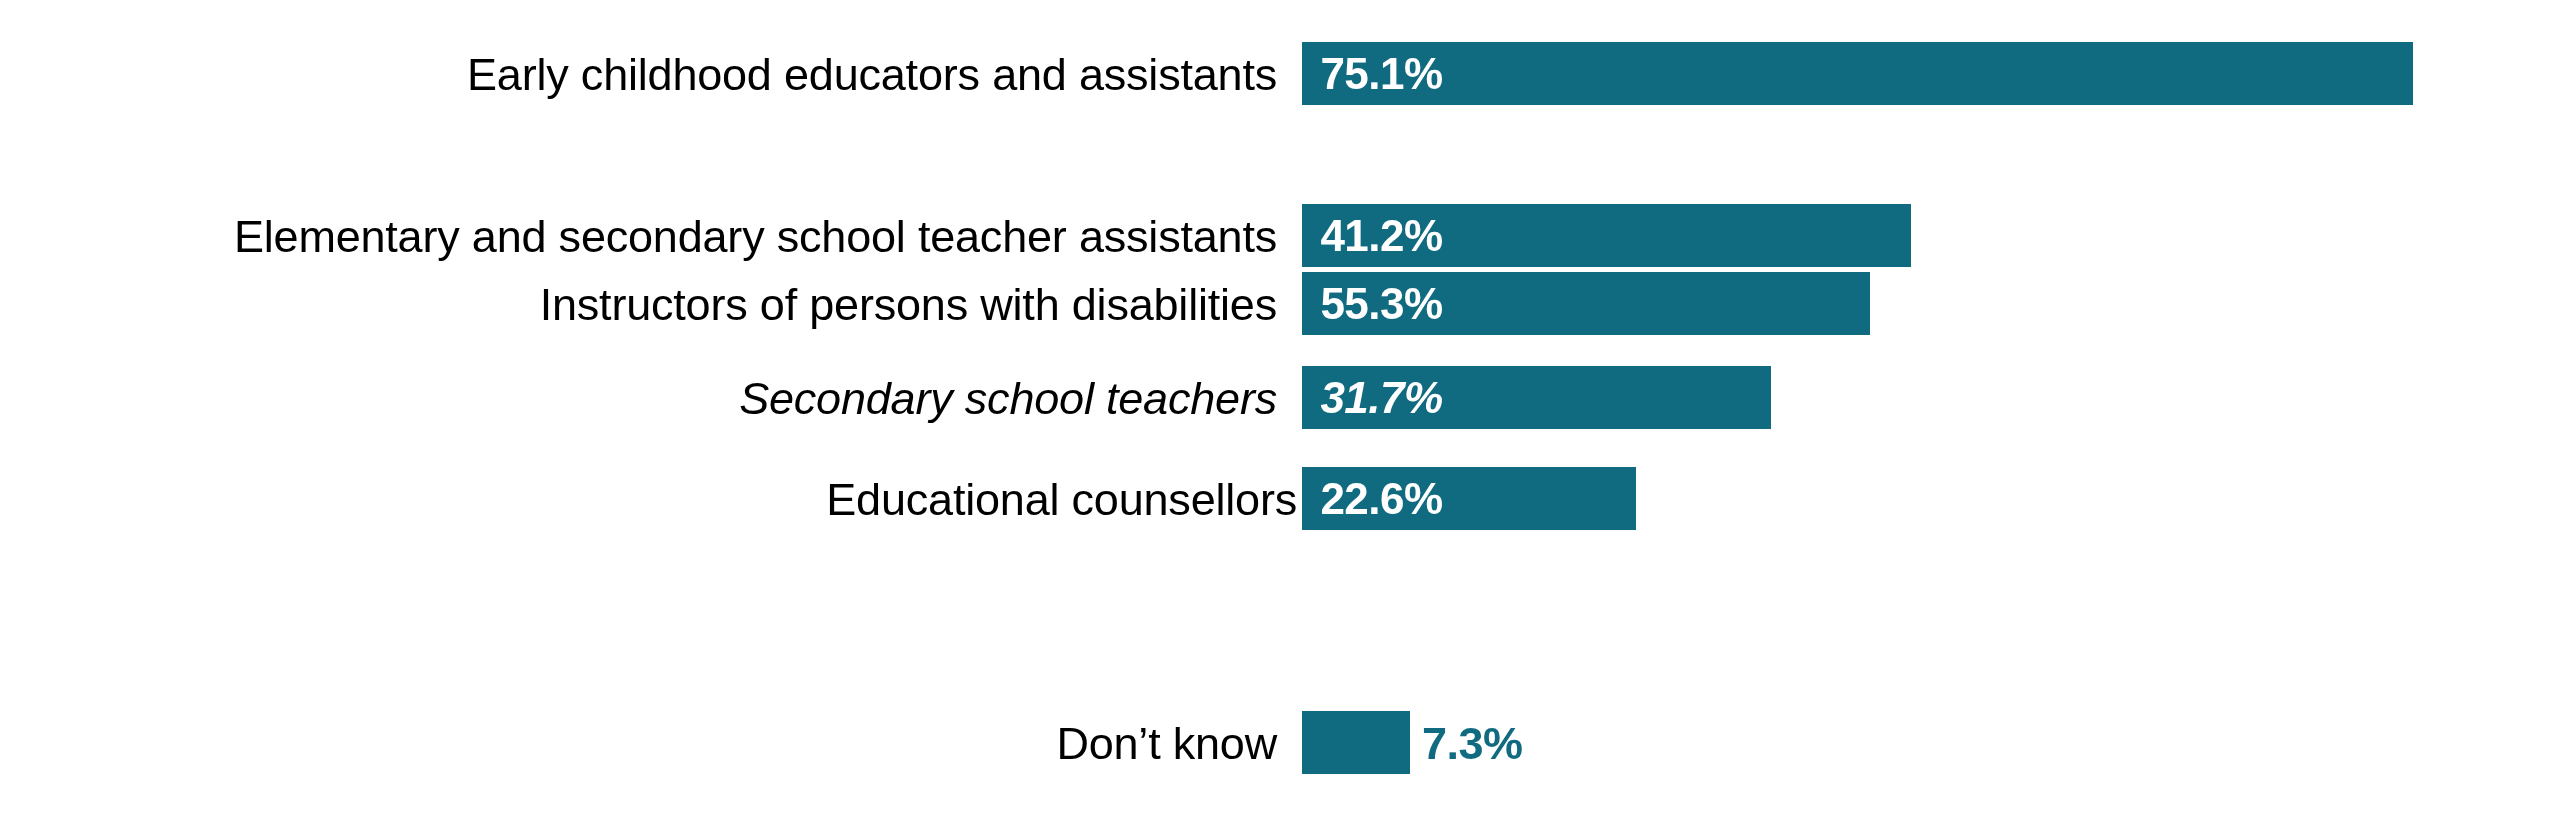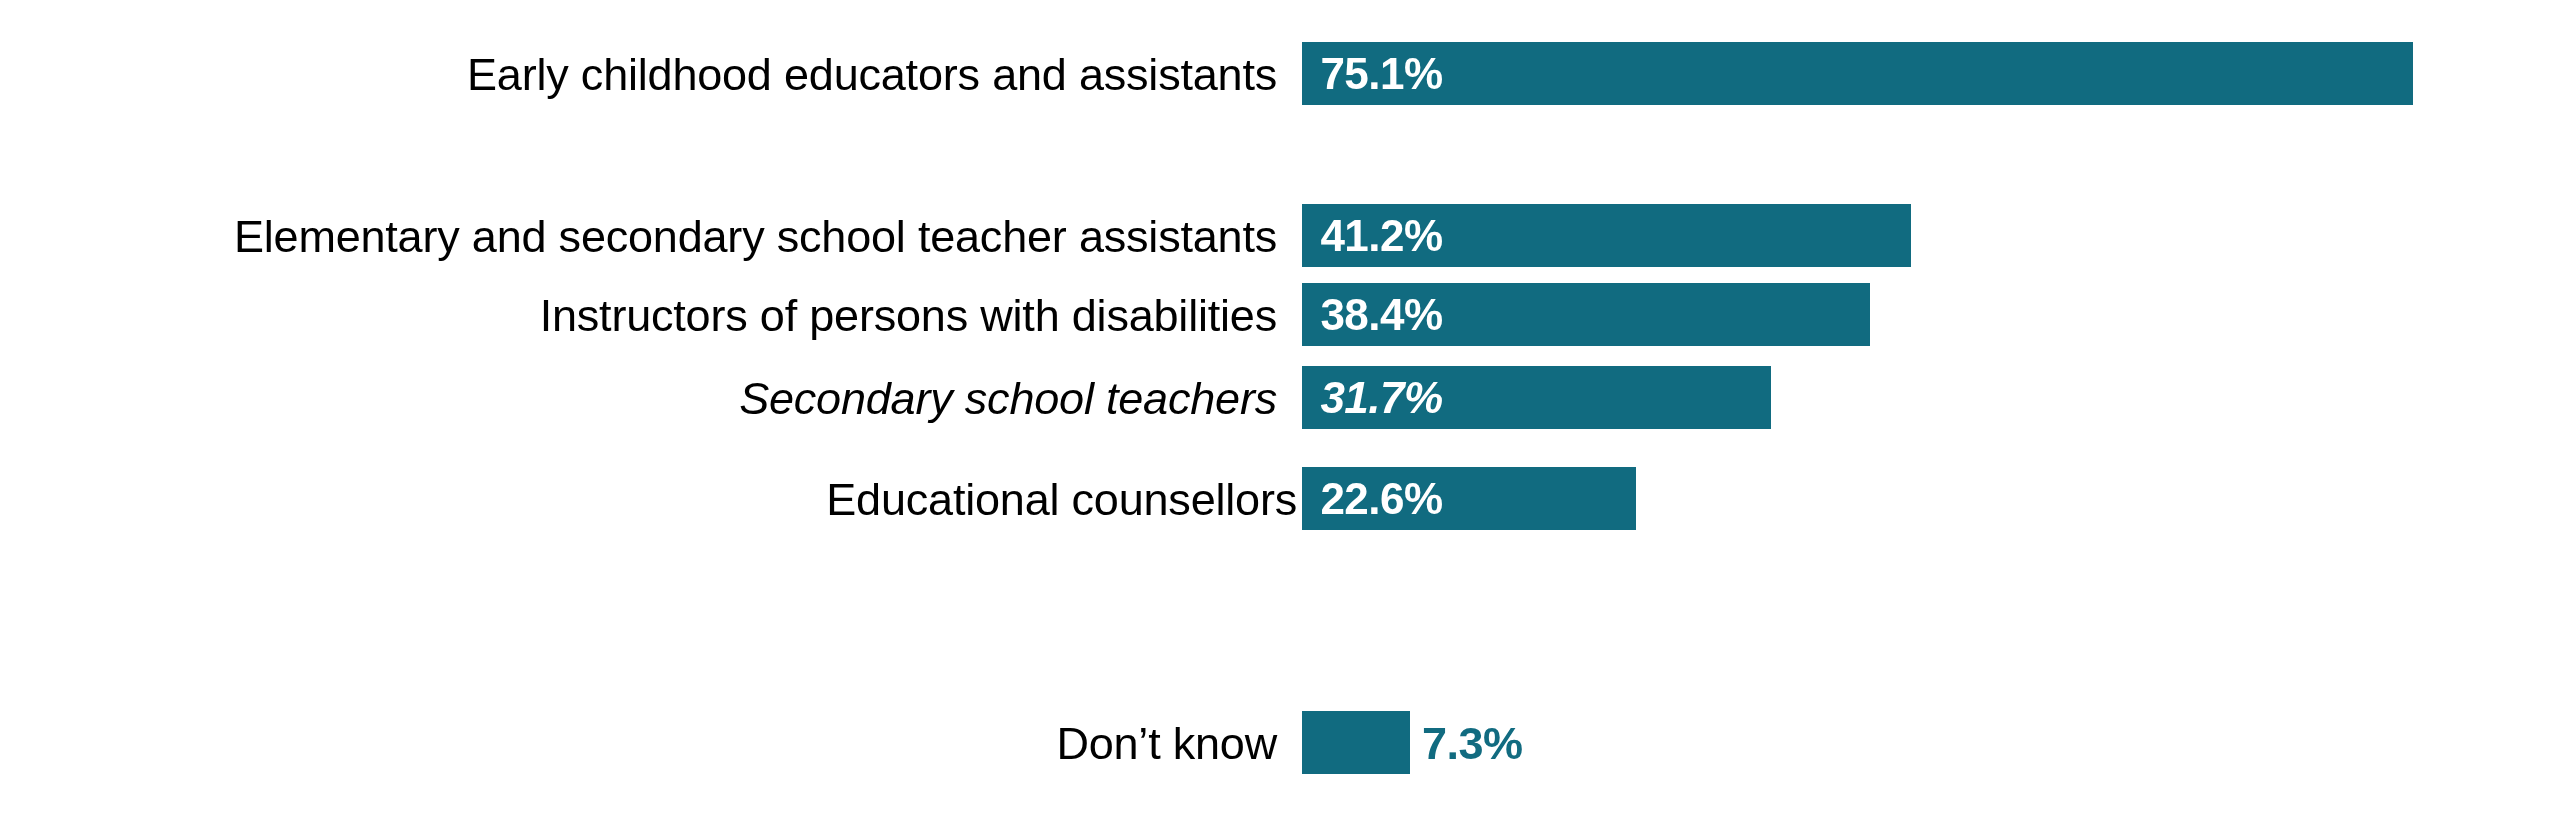--- a/index.html
+++ b/index.html
@@ -108,25 +108,25 @@
 
 
     <div class="bar-row" style="top:204px;">
       <div class="cat-label">Elementary and secondary school teacher assistants</div>
       <div class="bar-track">
         <div class="bar-fill" style="width:609px;"></div>
         <div class="bar-value-inside">41.2%</div>
       </div>
     </div>
 
-    <div class="bar-row" style="top:283px;">
+    <div class="bar-row" style="top:272px;">
       <div class="cat-label">Instructors of persons with disabilities</div>
       <div class="bar-track">
         <div class="bar-fill" style="width:568px;"></div>
-        <div class="bar-value-inside">38.4%</div>
+        <div class="bar-value-inside">55.3%</div>
       </div>
     </div>
 
     <div class="bar-row" style="top:366px;font-style:italic;">
       <div class="cat-label">Secondary school teachers</div>
       <div class="bar-track">
         <div class="bar-fill" style="width:469px;"></div>
         <div class="bar-value-inside">31.7%</div>
       </div>
     </div>

